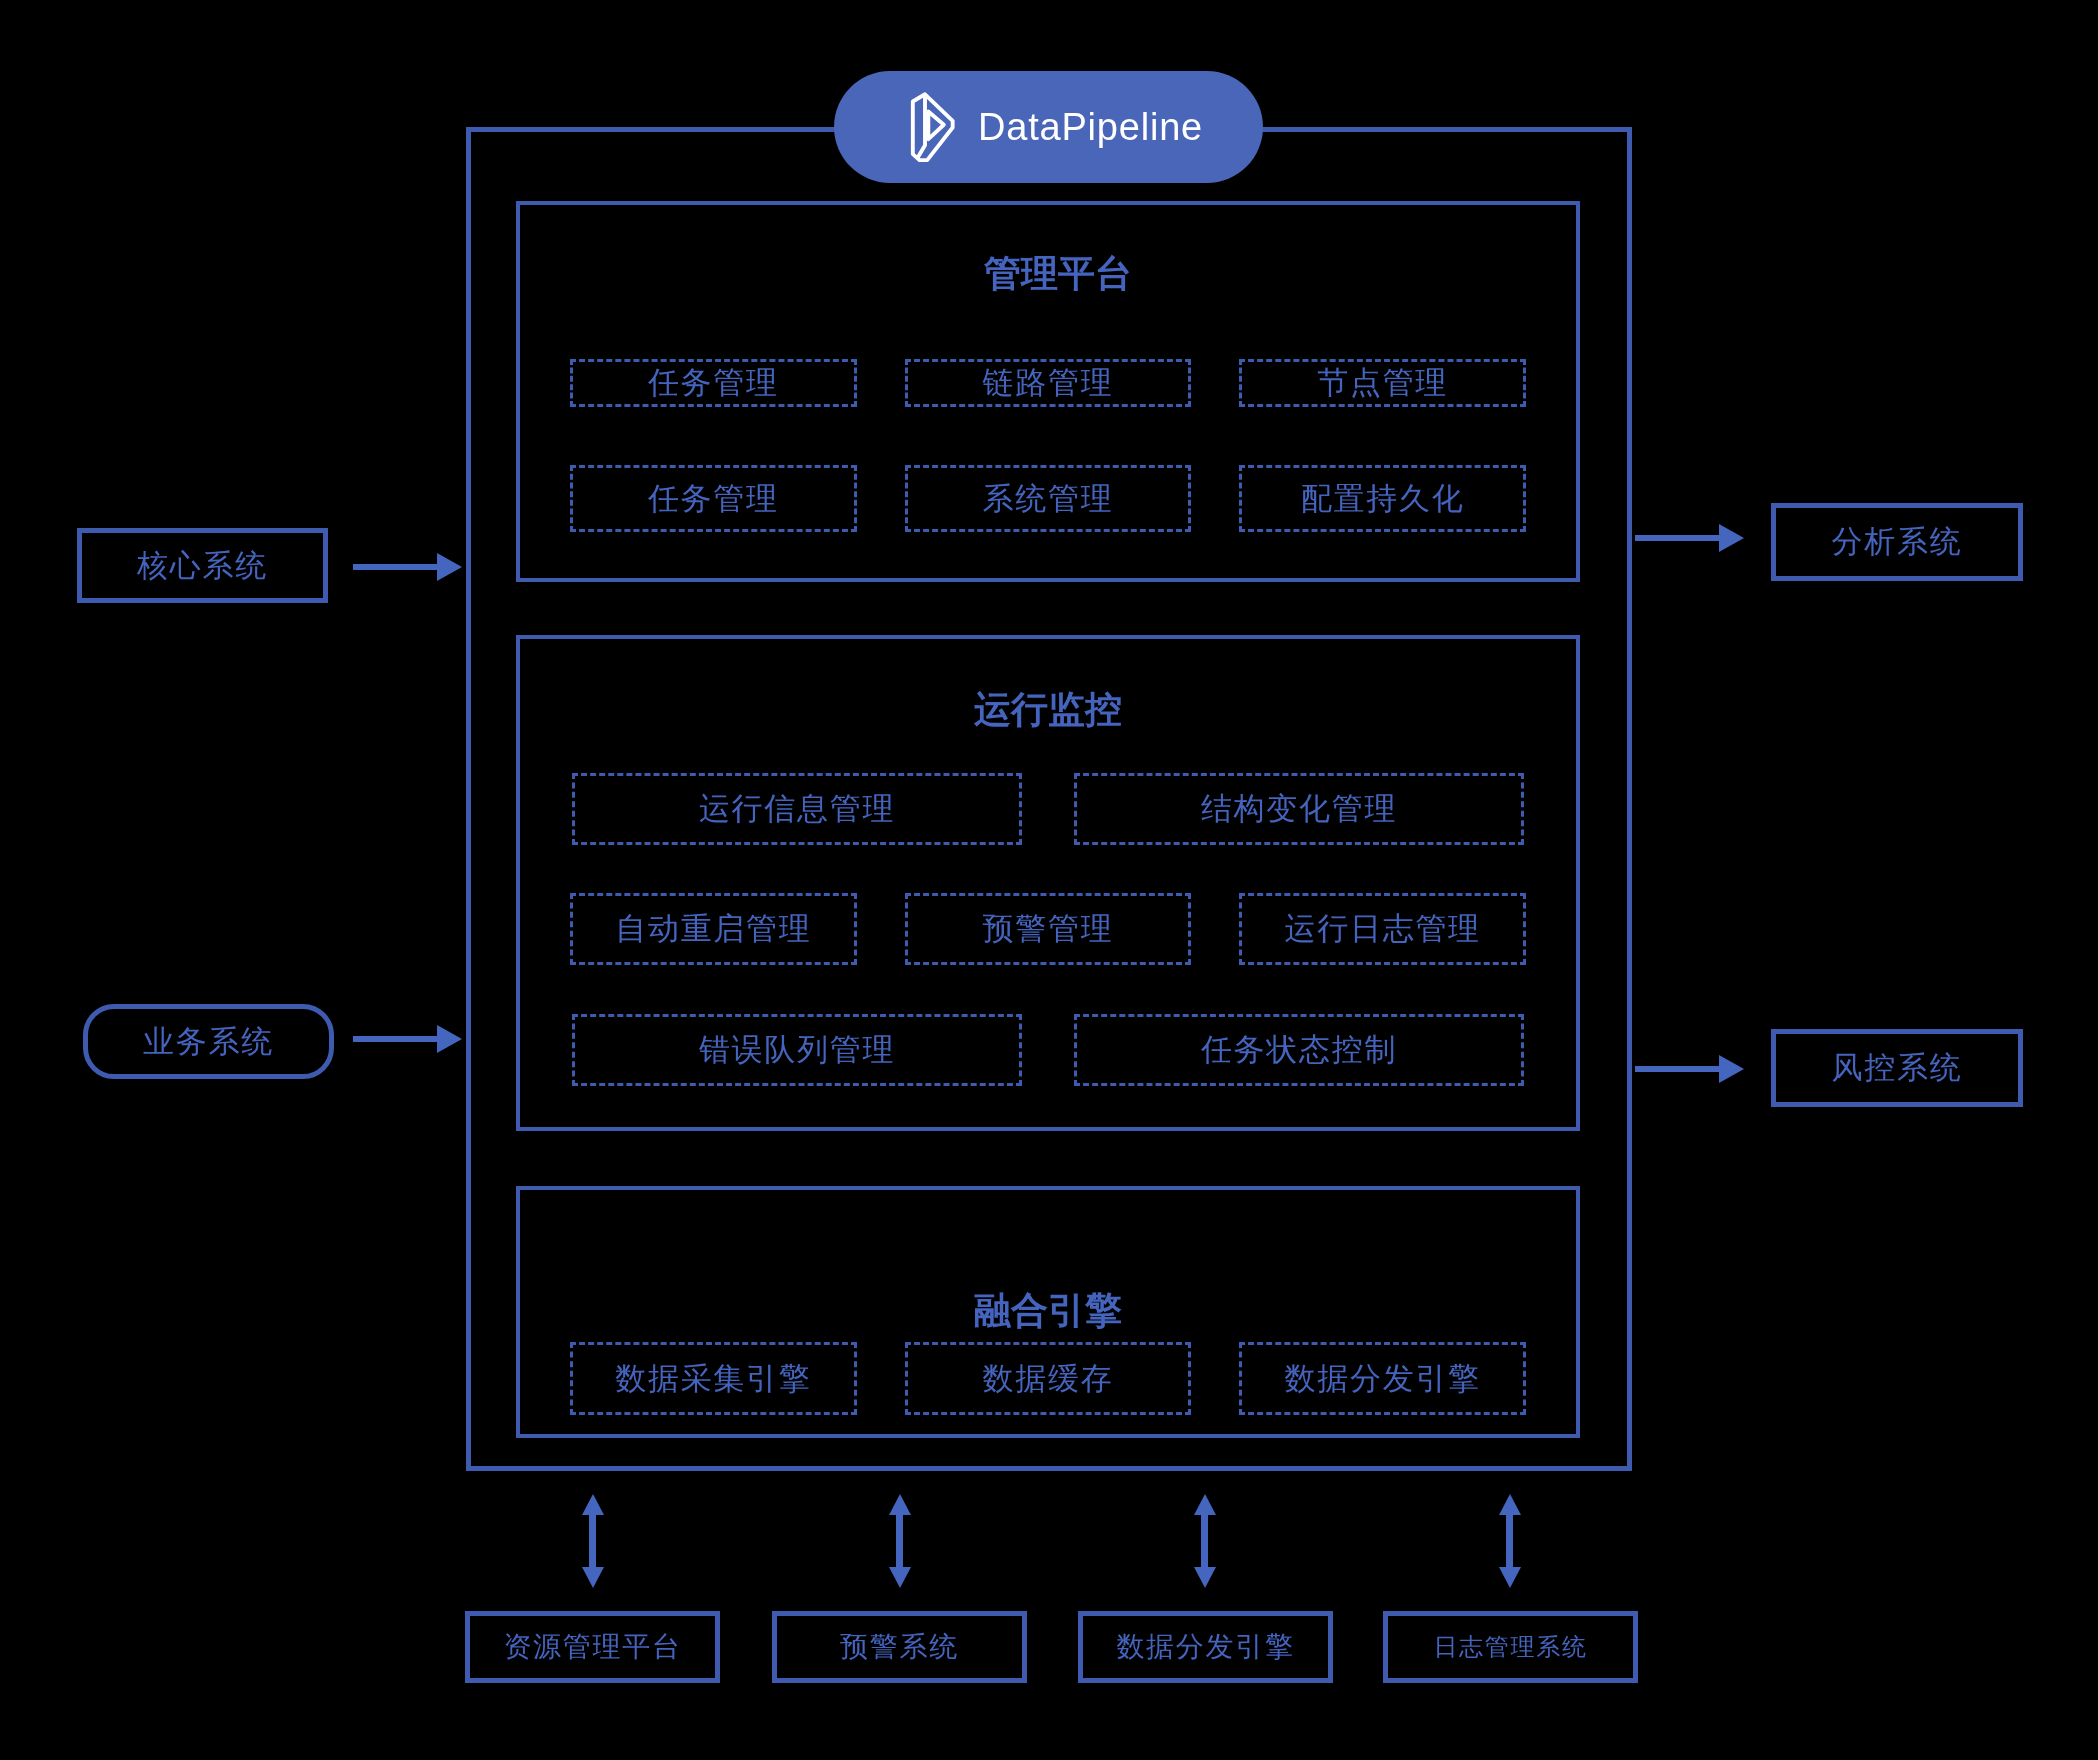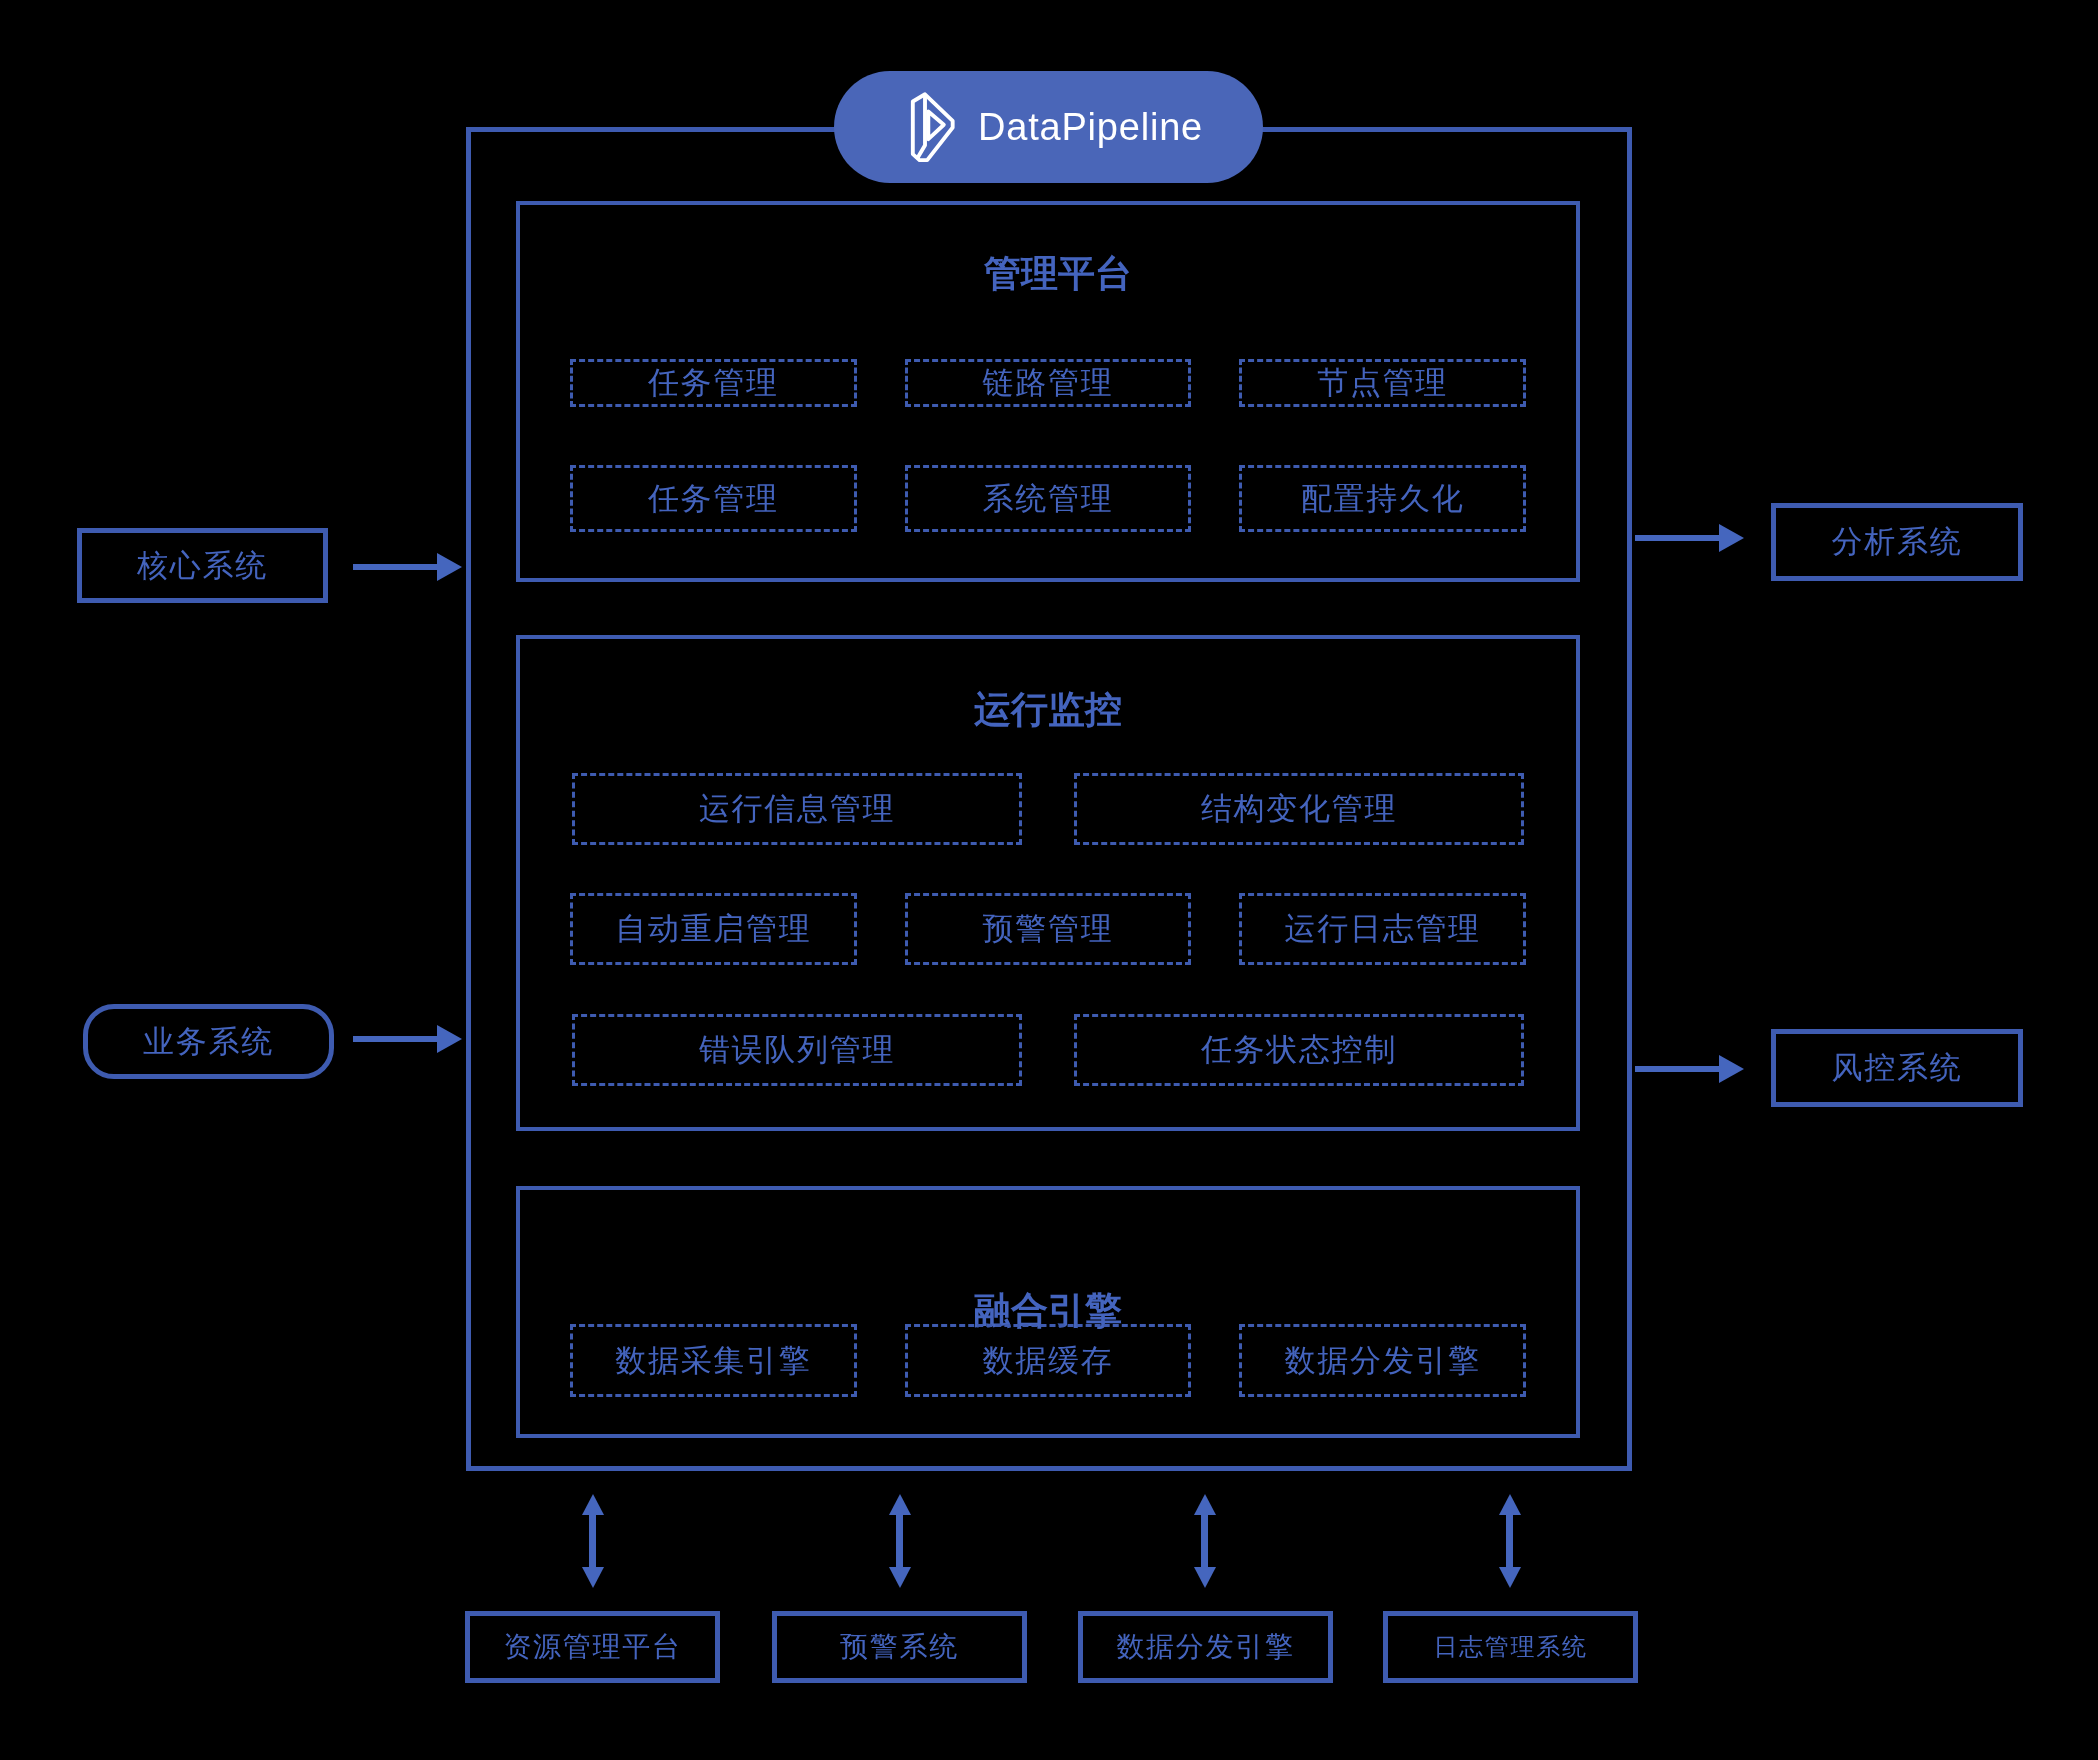--- a/index.html
+++ b/index.html
@@ -52,21 +52,21 @@
   .section-3 .section-title{top:54px;margin-top:48px;}
 
   .row{position:absolute;display:flex;}
   .row-3{left:50px;right:50px;gap:48px;}
   .row-2{left:52px;right:52px;gap:52px;}
   .s1-r1{top:144px;height:67px;align-items:center;}
   .s1-r2{top:260px;height:67px;}
   .s2-r1{top:134px;height:72px;}
   .s2-r2{top:254px;height:72px;}
   .s2-r3{top:375px;height:72px;}
-  .s3-r1{top:134px;height:73px;}
+  .s3-r1{top:152px;height:73px;}
 
   .module-box{
     flex:1 1 0;border:3.3px dashed var(--border-blue);
     display:flex;align-items:center;justify-content:center;
     color:var(--text-blue);font-size:31px;font-weight:500;letter-spacing:1.7px;
   }
 
   
   .ext-box{
     position:absolute;border:5px solid var(--border-blue);

